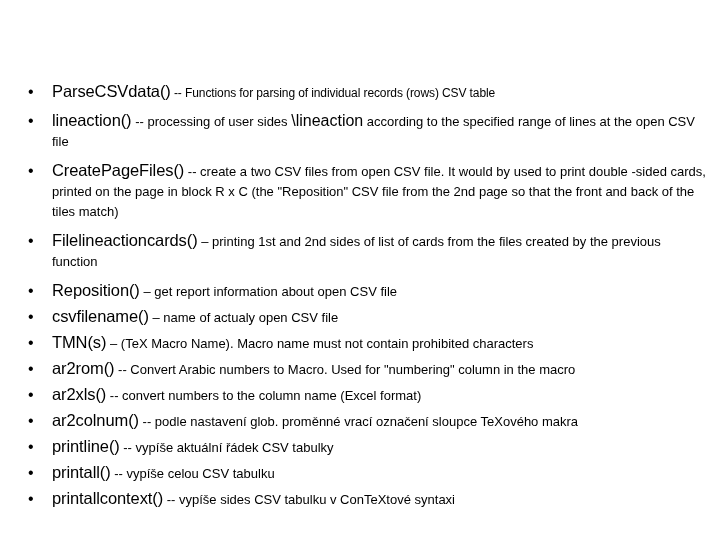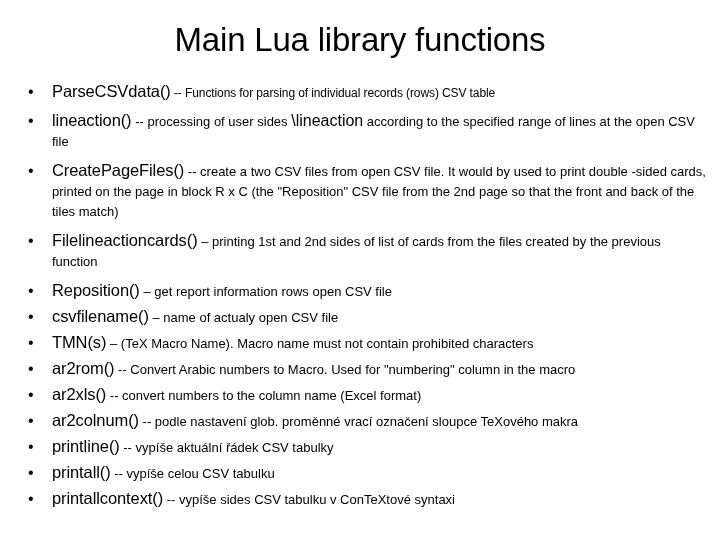--- a/index.html
+++ b/index.html
@@ -82,21 +82,20 @@
   }
   .gap-a { margin-bottom: 7px; }
   .gap-b { margin-bottom: 8px; }
   .gap-d { margin-bottom: 4px; }
 </style>
 </head>
 <body>
 
 <div class="slide">
 
-  <div class="slide-title">Main Lua library functions</div>
 
   <ul class="body-list">
 
     <li class="bullet-item gap-a">
       <span class="bullet-marker">•</span>
       <span class="bullet-text">
         <span class="fn-name">ParseCSVdata()</span><span class="desc"> -- </span><span class="desc">Functions for parsing of individual records (rows) CSV table</span>
       </span>
     </li>
 
@@ -117,21 +116,21 @@
     <li class="bullet-item gap-b">
       <span class="bullet-marker">•</span>
       <span class="bullet-text">
         <span class="fn-name">Filelineactioncards()</span><span class="desc-lg"> – </span><span class="desc-lg">printing 1st and 2nd  sides of list of cards from the files created by the previous function</span>
       </span>
     </li>
 
     <li class="bullet-item gap-d">
       <span class="bullet-marker">•</span>
       <span class="bullet-text">
-        <span class="fn-name">Reposition()</span><span class="desc-lg"> – </span><span class="desc-lg">get report information rows open CSV file</span>
+        <span class="fn-name">Reposition()</span><span class="desc-lg"> – </span><span class="desc-lg">get report information about open CSV file</span>
       </span>
     </li>
 
     <li class="bullet-item gap-d">
       <span class="bullet-marker">•</span>
       <span class="bullet-text">
         <span class="fn-name">csvfilename()</span><span class="desc-lg"> – </span><span class="desc-lg">name of actualy open CSV file</span>
       </span>
     </li>
 

